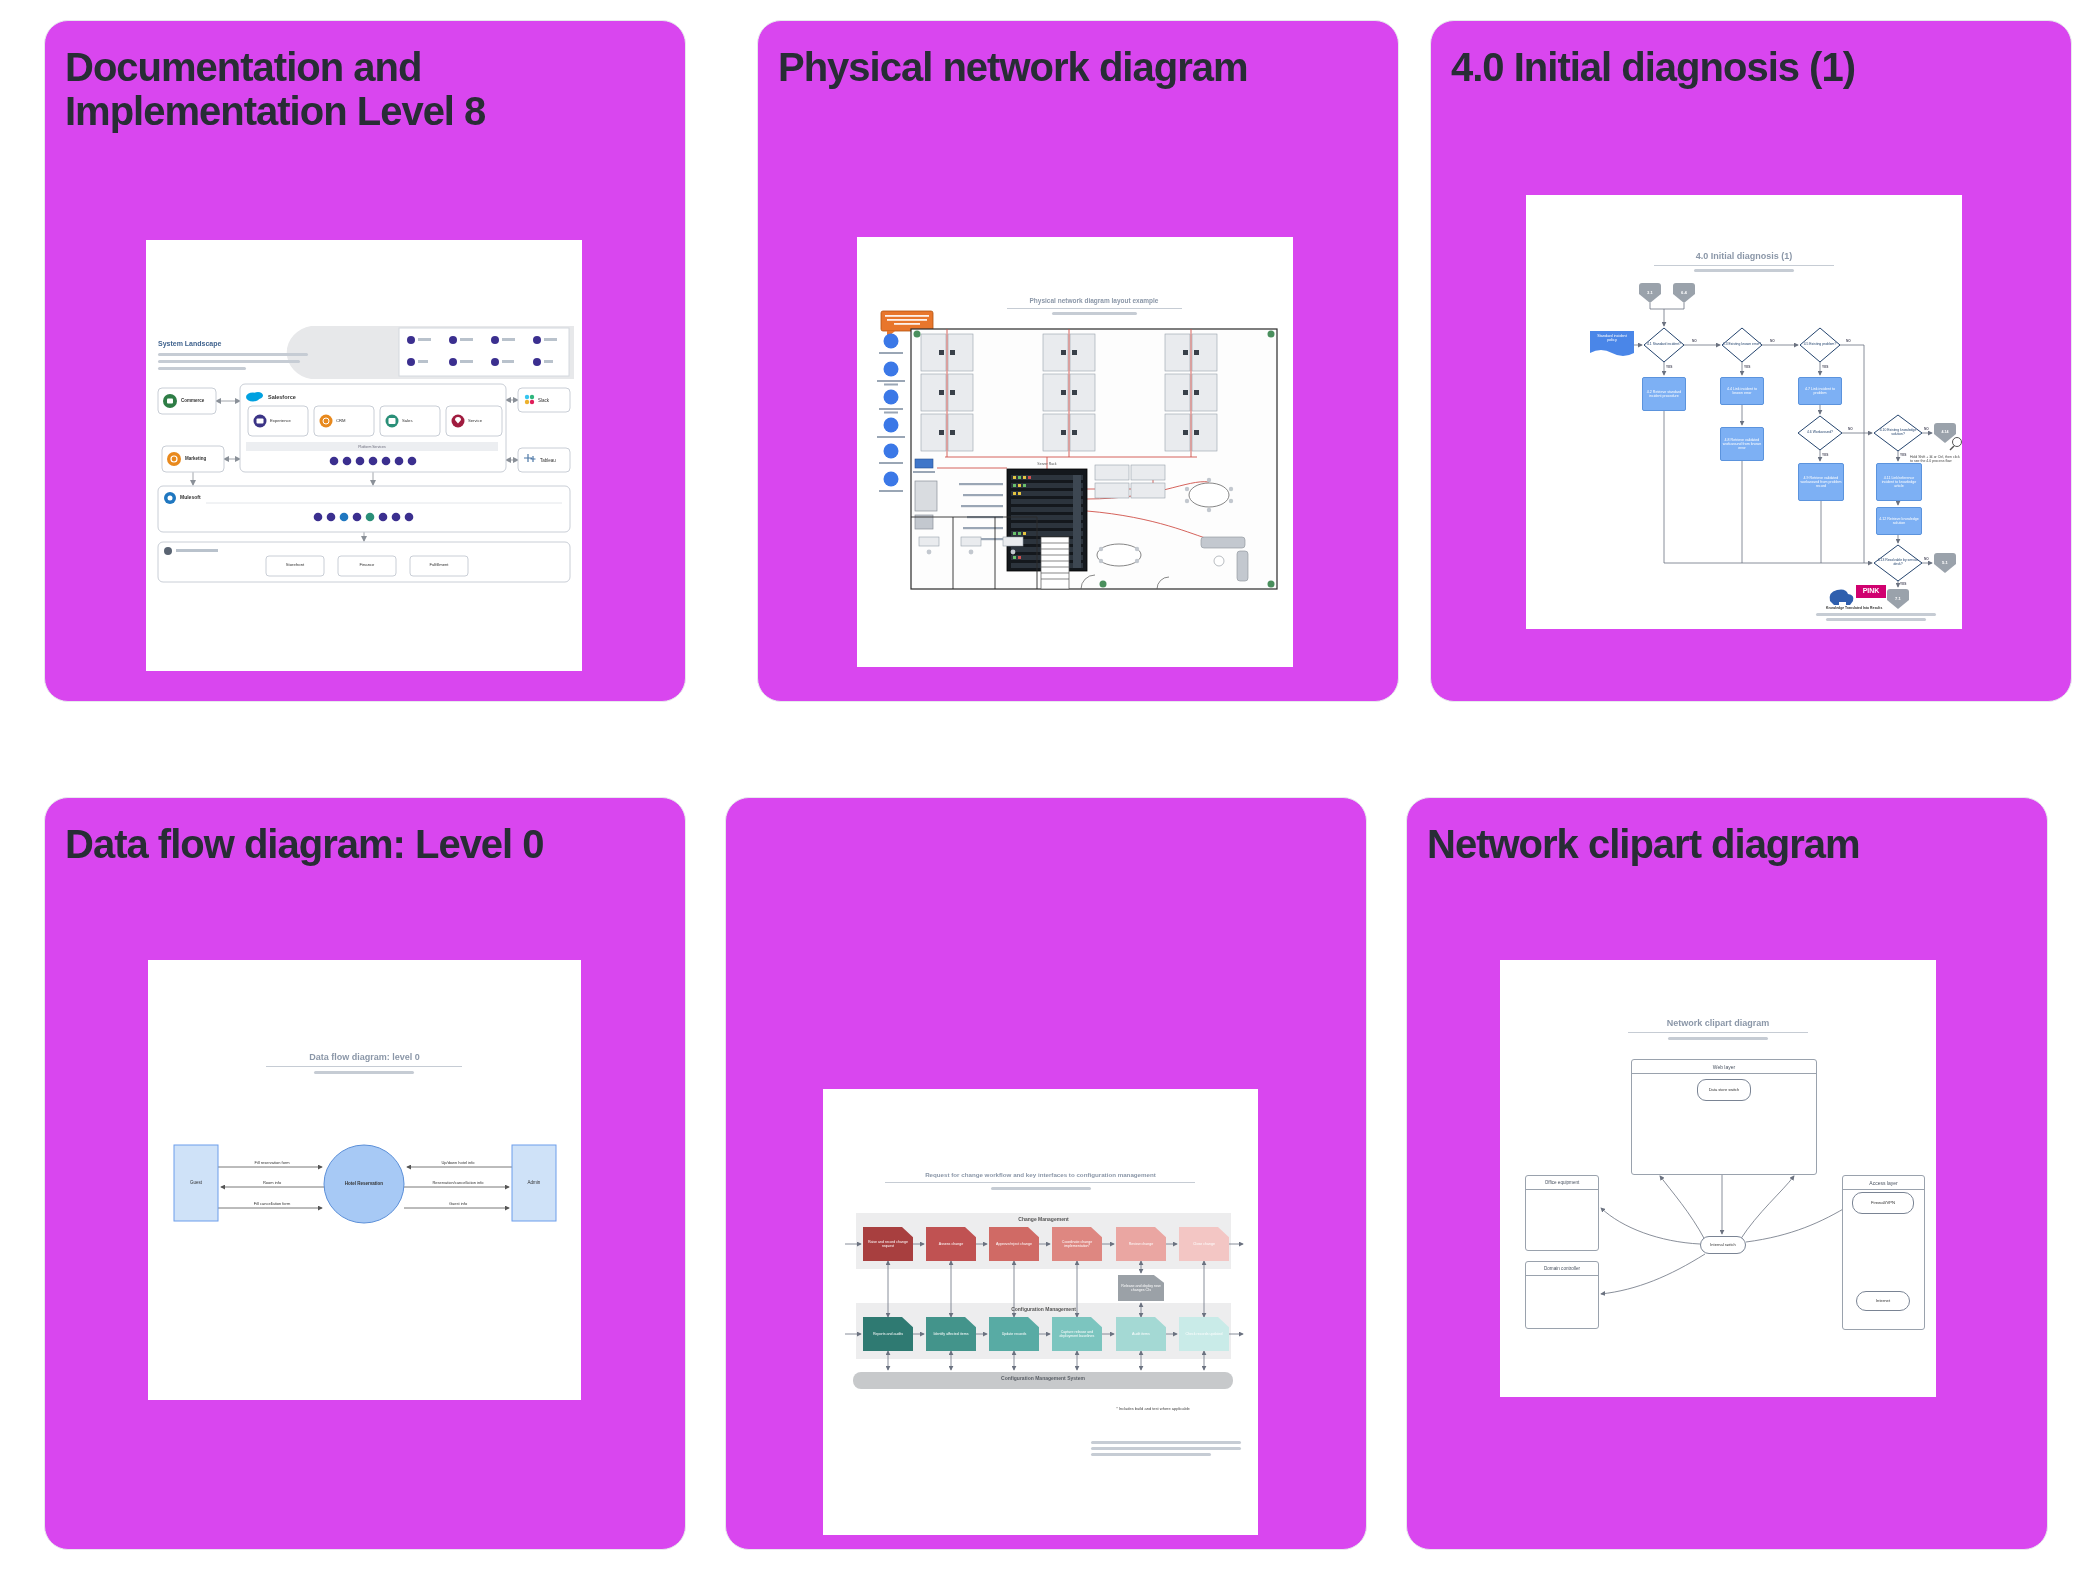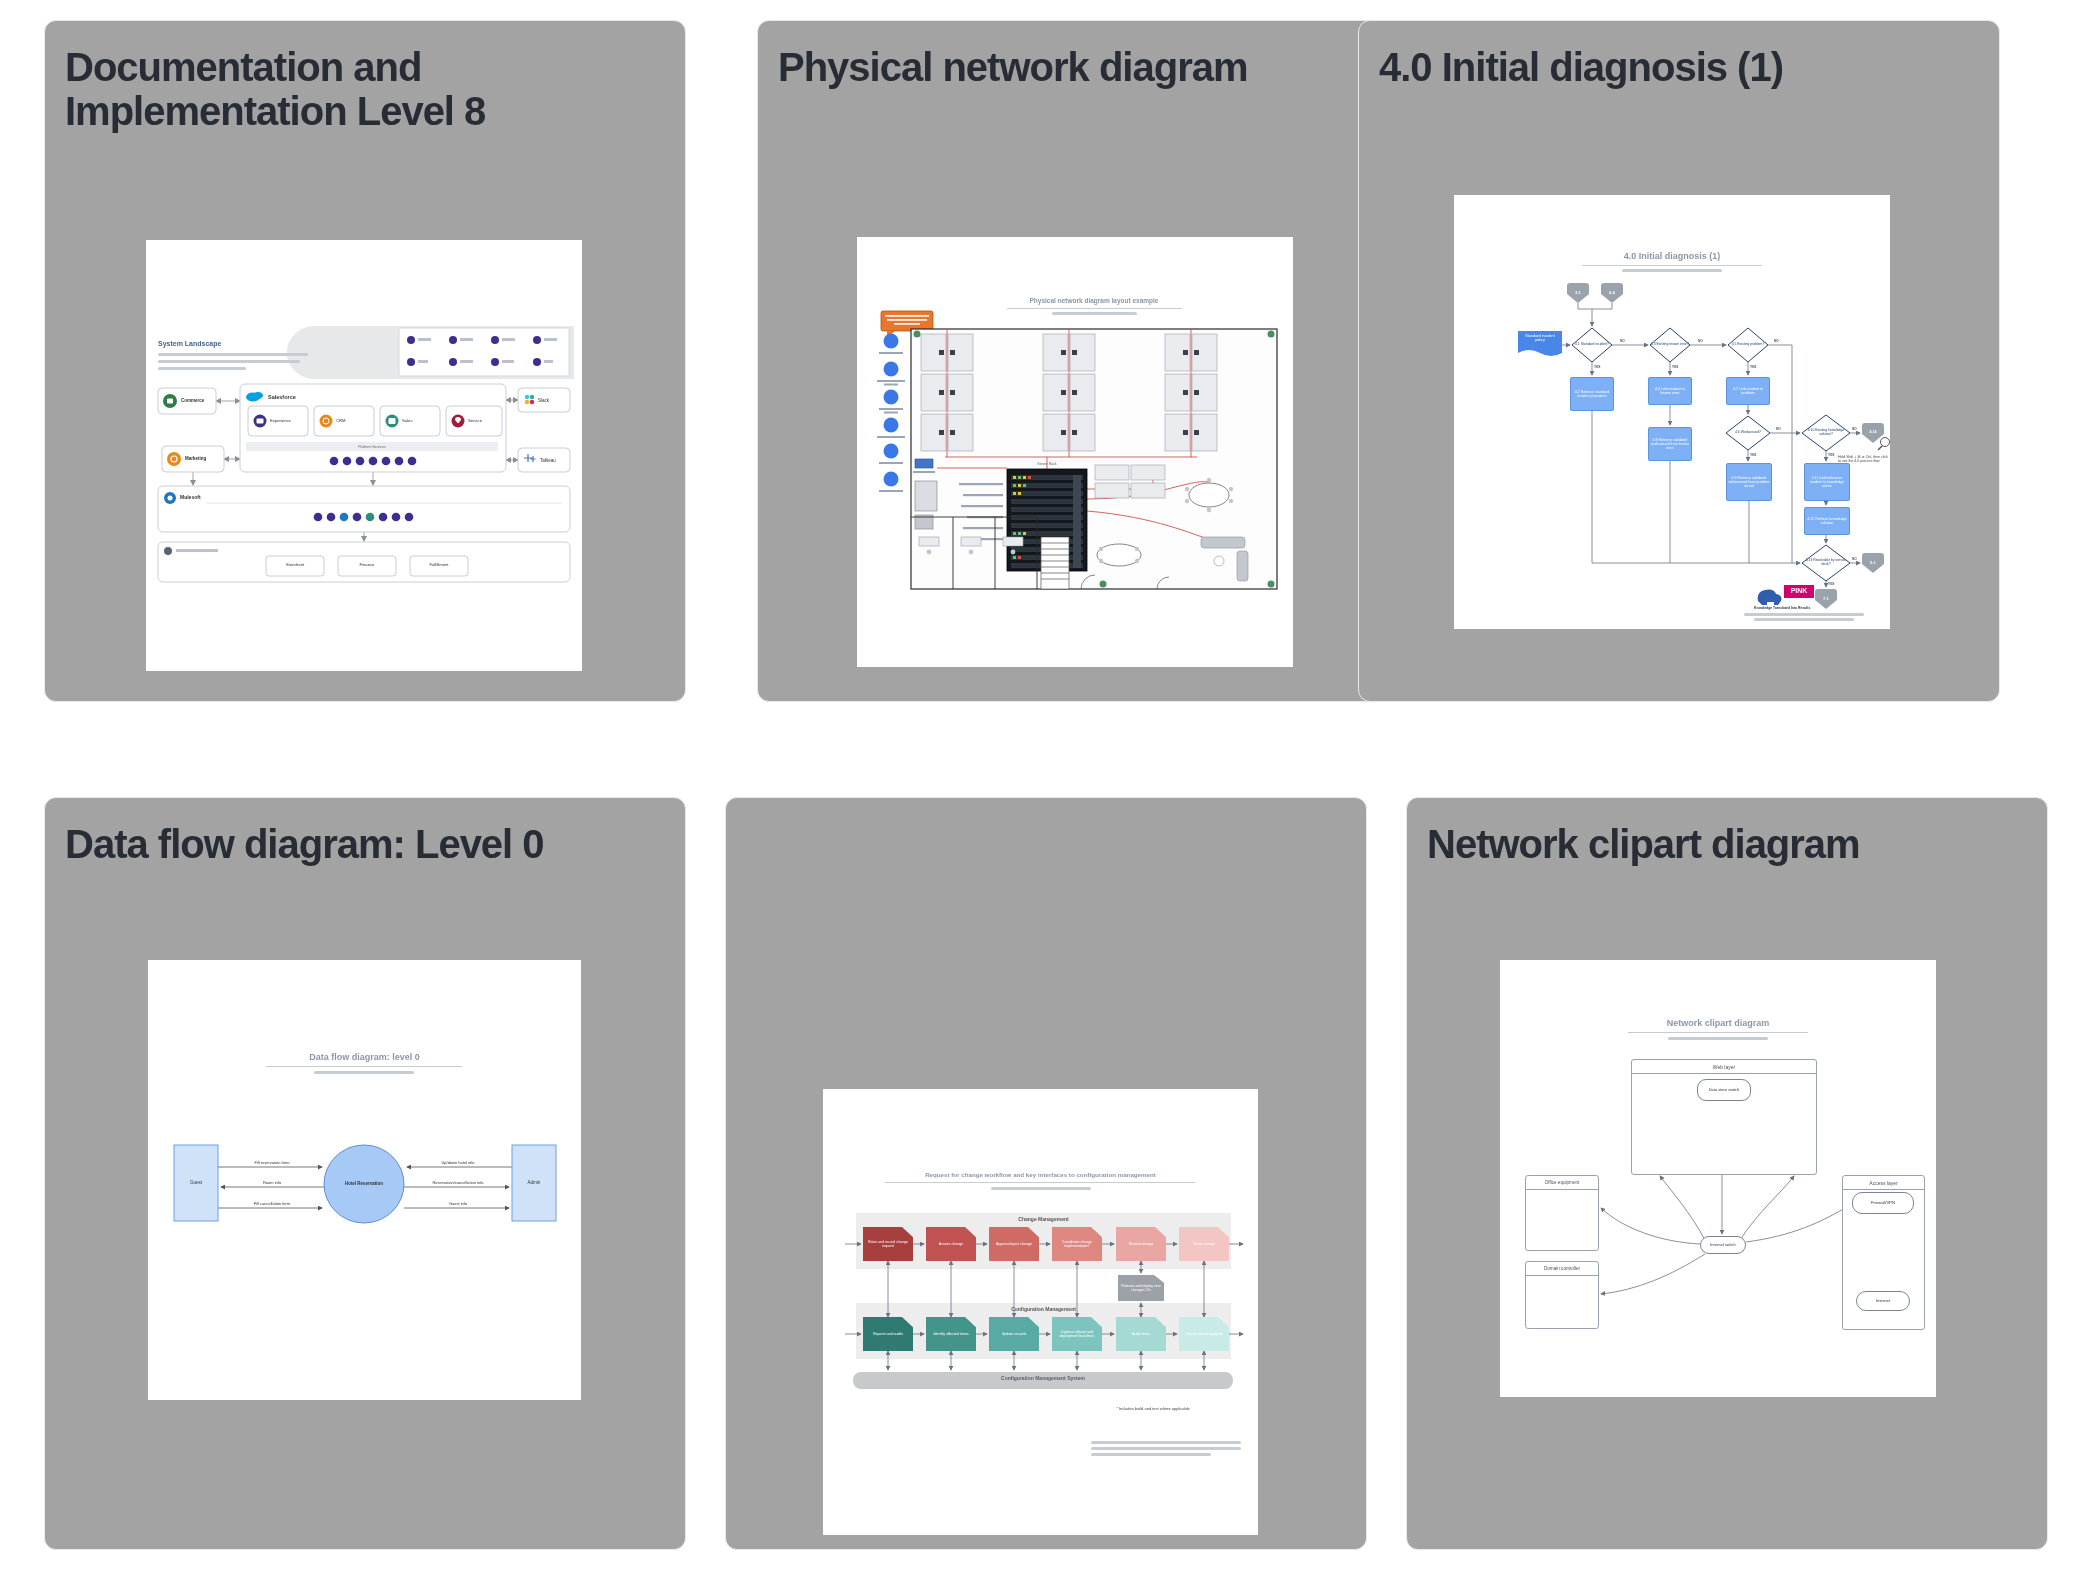--- a/index.html
+++ b/index.html
@@ -1,17 +1,17 @@
 <!DOCTYPE html>
 <html><head>
 <meta charset="utf-8">
 <style>
   html,body{margin:0;padding:0;background:#ffffff;width:2074px;height:1576px;overflow:hidden;
             font-family:"Liberation Sans",sans-serif;}
-  .card{position:absolute;background:#a3a3a3;border:1px solid #e7e9ed;border-radius:12px;}
+  .card{position:absolute;background:#d946ef;border:1px solid #e7e9ed;border-radius:24px;}
   .card-title{position:absolute;left:20px;top:24px;width:590px;
               font-family:"Liberation Sans",sans-serif;font-weight:800;
               font-size:40px;line-height:44px;letter-spacing:-1px;color:#282d35;}
   .card-title span{display:block;}
   .thumb{position:absolute;background:#ffffff;overflow:hidden;}
   .abs{position:absolute;left:0;top:0;}
   .lbl{position:absolute;font-family:"Liberation Sans",sans-serif;color:#333;line-height:1.15;}
   .doc-title{position:absolute;text-align:center;font-weight:bold;color:#8b97a8;
              font-family:"Liberation Sans",sans-serif;}
   .rule{position:absolute;background:#c6ccd4;height:1px;}
@@ -376,21 +376,21 @@
           <circle cx="60" cy="97" r="3.5"></circle>
             <circle cx="414" cy="97" r="3.5"></circle>
             <circle cx="414" cy="347" r="3.5"></circle>
             <circle cx="246" cy="347" r="3.5"></circle>
         </g>
       </svg>
       <div class="lbl" style="left:150px;top:225px;width:80px;text-align:center;font-size:3.5px;color:#555;">Server Rack</div>
     </div>
   </div>
 
-  <div class="card" style="left:1358px;top:20px;width:640px;height:680px;">
+  <div class="card" style="left:1430px;top:20px;width:640px;height:680px;">
     <div class="card-title">
       <span>4.0 Initial diagnosis (1)</span>
     </div>
     <div class="thumb" style="left:95px;top:174px;width:436px;height:434px;">
       <div class="doc-title" style="left:0;width:436px;top:56px;font-size:9px;">4.0 Initial diagnosis (1)</div>
       <div class="rule" style="left:128px;top:70px;width:180px;"></div>
       <div class="tb" style="left:168px;top:74px;width:100px;height:3px;"></div>
       <svg class="abs" width="436" height="434">
         <defs>
             <marker id="m3a" markerWidth="5" markerHeight="5" refX="4.2" refY="2.5" orient="auto" markerUnits="userSpaceOnUse">

